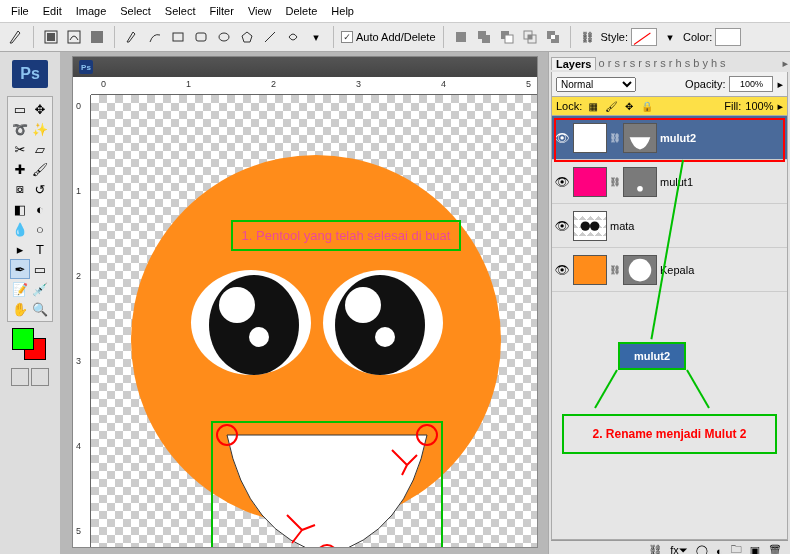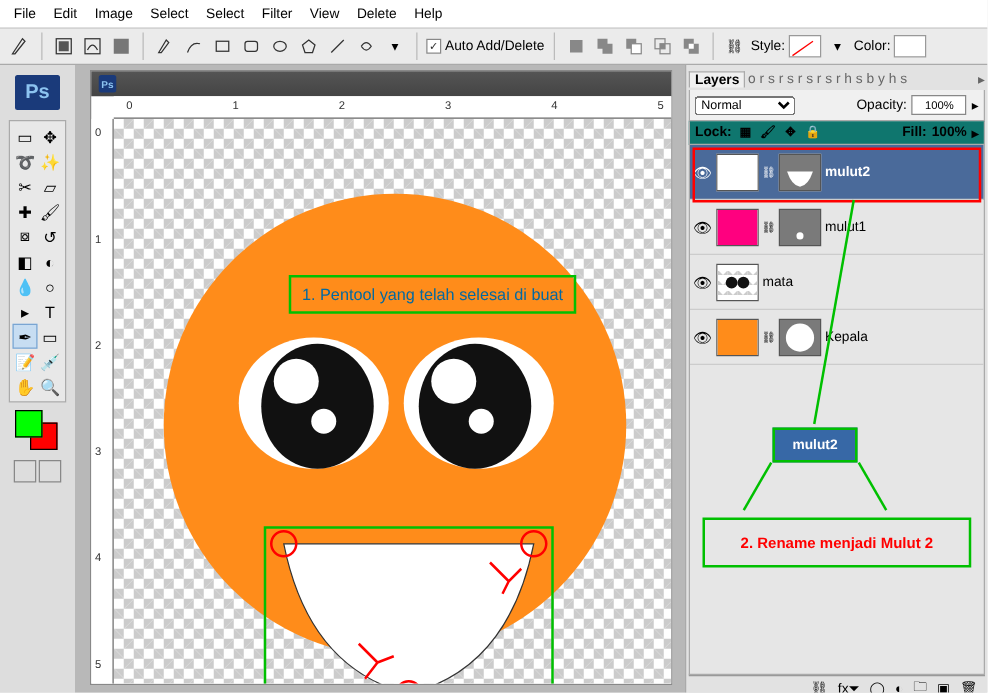--- a/index.html
+++ b/index.html
@@ -36,30 +36,30 @@
   .canvas { flex: 1; position: relative; overflow: hidden; }
   .transp { position: absolute; inset: 0; background-image: linear-gradient(45deg,#ccc 25%,transparent 25%),linear-gradient(-45deg,#ccc 25%,transparent 25%),linear-gradient(45deg,transparent 75%,#ccc 75%),linear-gradient(-45deg,transparent 75%,#ccc 75%); background-size: 16px 16px; background-position: 0 0,0 8px,8px -8px,-8px 0; background-color: #fff; }
   .head { position: absolute; left: 40px; top: 60px; width: 370px; height: 370px; background: #ff8c1a; border-radius: 50%; }
   .eye { position: absolute; background: #fff; border-radius: 50%; }
   .eye.l { left: 100px; top: 175px; width: 120px; height: 105px; }
   .eye.r { left: 232px; top: 175px; width: 120px; height: 105px; }
   .pupil { position: absolute; background: #111; border-radius: 50%; }
   .pupil.l { left: 118px; top: 180px; width: 90px; height: 100px; }
   .pupil.r { left: 244px; top: 180px; width: 90px; height: 100px; }
   .hl1, .hl2 { position: absolute; background: #fff; border-radius: 50%; }
-  .annot1 { position: absolute; border: 2px solid #00c000; padding: 6px; color: #0369a1; font-size: 13px; text-align: center; left: 140px; top: 125px; width: 230px; }
+  .annot1 { position: absolute; border: 2px solid #00c000; padding: 6px; color: #ec4899; font-size: 13px; text-align: center; left: 140px; top: 125px; width: 230px; }
   .annot-mouth { position: absolute; border: 2px solid #00c000; left: 120px; top: 326px; width: 232px; height: 140px; }
   .status { height: 18px; background: #eee; border-top: 1px solid #999; display: flex; align-items: center; gap: 20px; padding: 0 6px; font-size: 10px; }
   .panels { width: 242px; background: #e2e2e2; border-left: 1px solid #aaa; padding: 2px; display: flex; flex-direction: column; }
   .panel-tabs { display: flex; align-items: center; gap: 2px; height: 18px; font-size: 10px; color: #666; }
   .panel-tabs span:first-child { font-weight: bold; color: #000; padding: 0 4px; border: 1px solid #aaa; border-bottom: none; background: #f0f0f0; }
   .layer-opts { display: flex; align-items: center; gap: 4px; padding: 4px; border: 1px solid #aaa; border-top: none; background: #f0f0f0; }
   .layer-opts select { font-size: 10px; width: 80px; }
   .layer-opts .field { width: 44px; height: 16px; border: 1px solid #888; background: #fff; font-size: 9px; display: inline-flex; align-items: center; justify-content: center; }
-  .lock-row { display: flex; align-items: center; gap: 4px; padding: 2px 4px; background: #0f766e; border: 1px solid #aaa; border-top: none; font-size: 10px; font-weight: bold; }
+  .lock-row { display: flex; align-items: center; gap: 4px; padding: 2px 4px; background: #fde047; border: 1px solid #aaa; border-top: none; font-size: 10px; }
   .lock-row .ic { width: 14px; height: 14px; display: inline-flex; align-items: center; justify-content: center; font-size: 10px; }
   .layerlist { flex: 1; background: #e6e6e6; border: 1px solid #aaa; border-top: none; overflow: hidden; position: relative; }
   .layer { display: flex; align-items: center; height: 44px; border-bottom: 1px solid #ccc; padding: 2px; gap: 3px; }
   .layer.sel { background: #4a6a9a; color: #fff; }
   .eye-tog { width: 16px; height: 16px; display: flex; align-items: center; justify-content: center; font-size: 12px; }
   .thumb { width: 34px; height: 30px; border: 1px solid #555; background: #fff; position: relative; overflow: hidden; }
   .thumb .inner { position: absolute; inset: 0; }
   .link { width: 10px; height: 16px; display: flex; align-items: center; justify-content: center; font-size: 9px; }
   .annot2 { position: absolute; border: 2px solid #ff0000; left: 2px; top: 2px; right: 2px; height: 44px; pointer-events: none; }
   .annot3 { position: absolute; border: 2px solid #00c000; left: 66px; top: 226px; width: 68px; height: 28px; background: #3768a6; color: #fff; display: flex; align-items: center; justify-content: center; font-weight: bold; }

